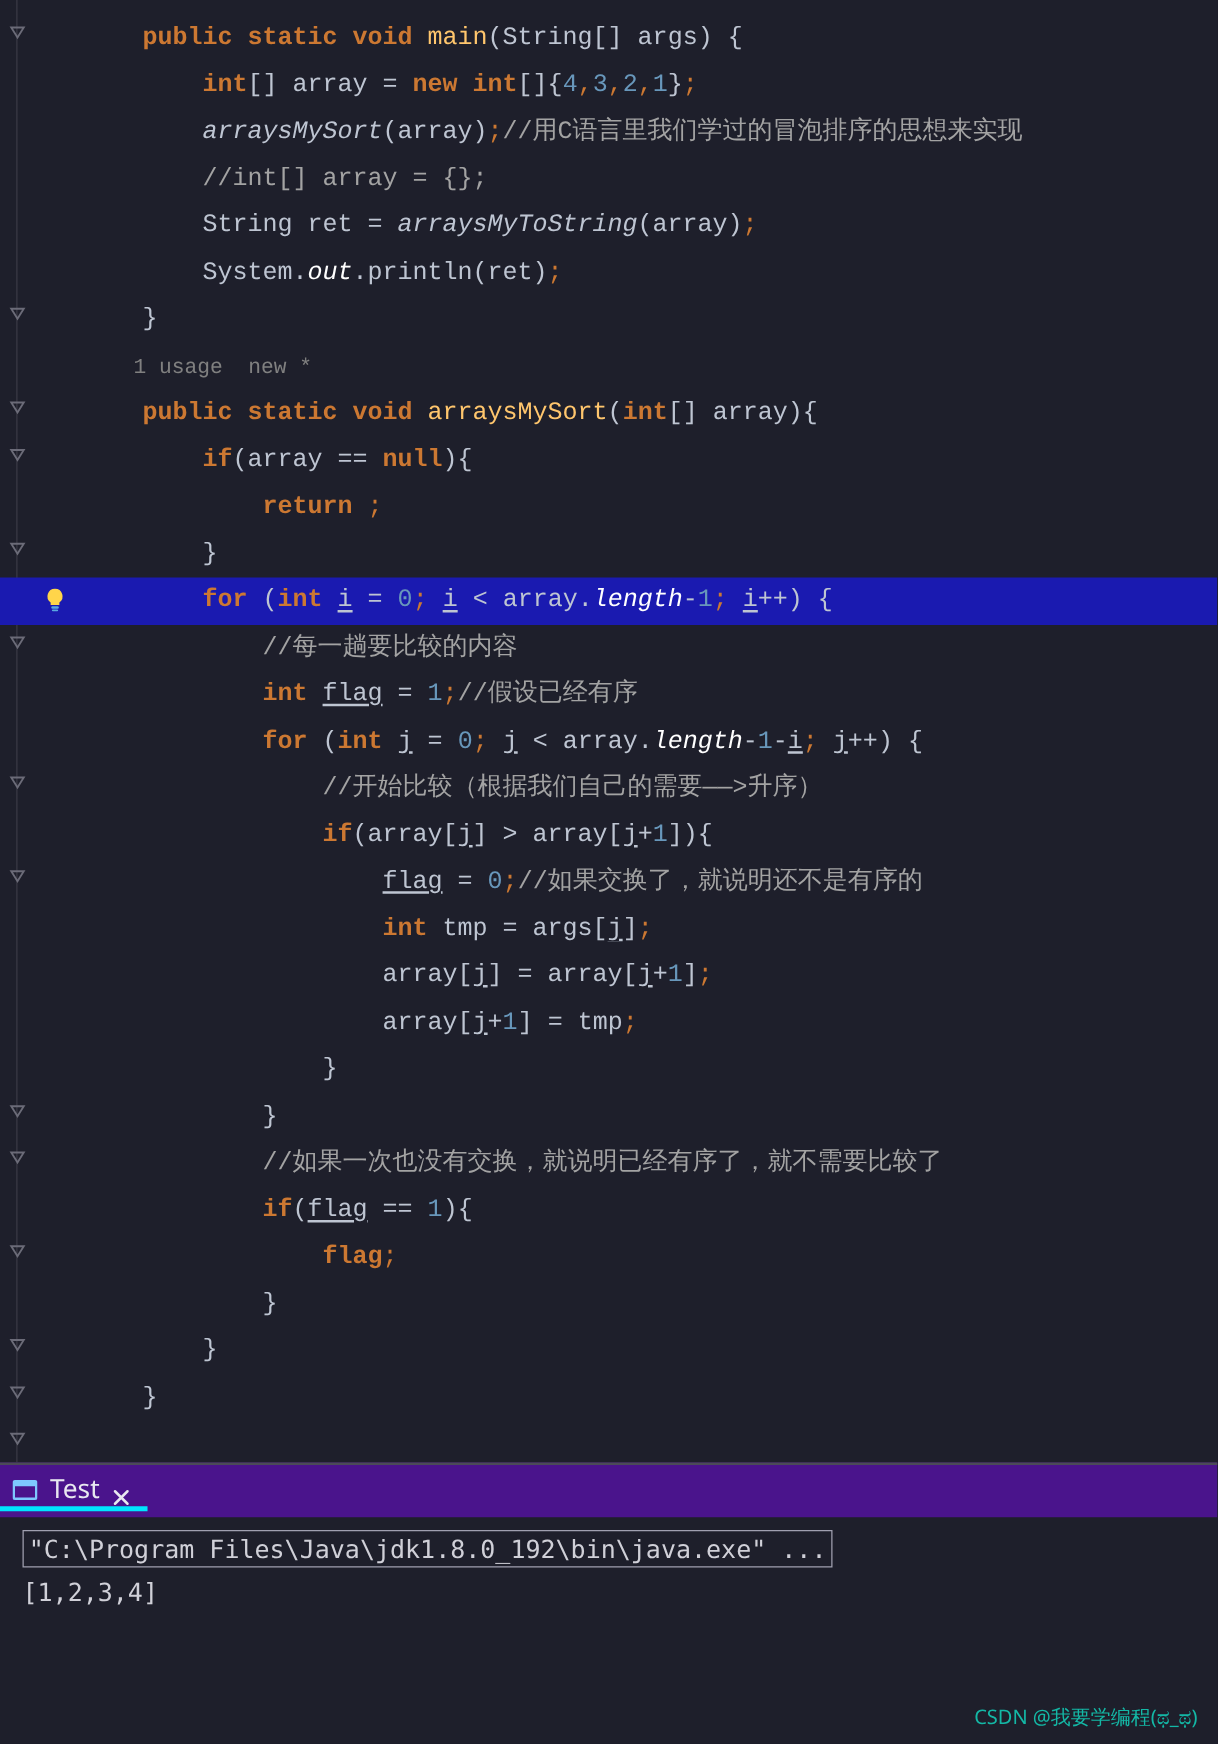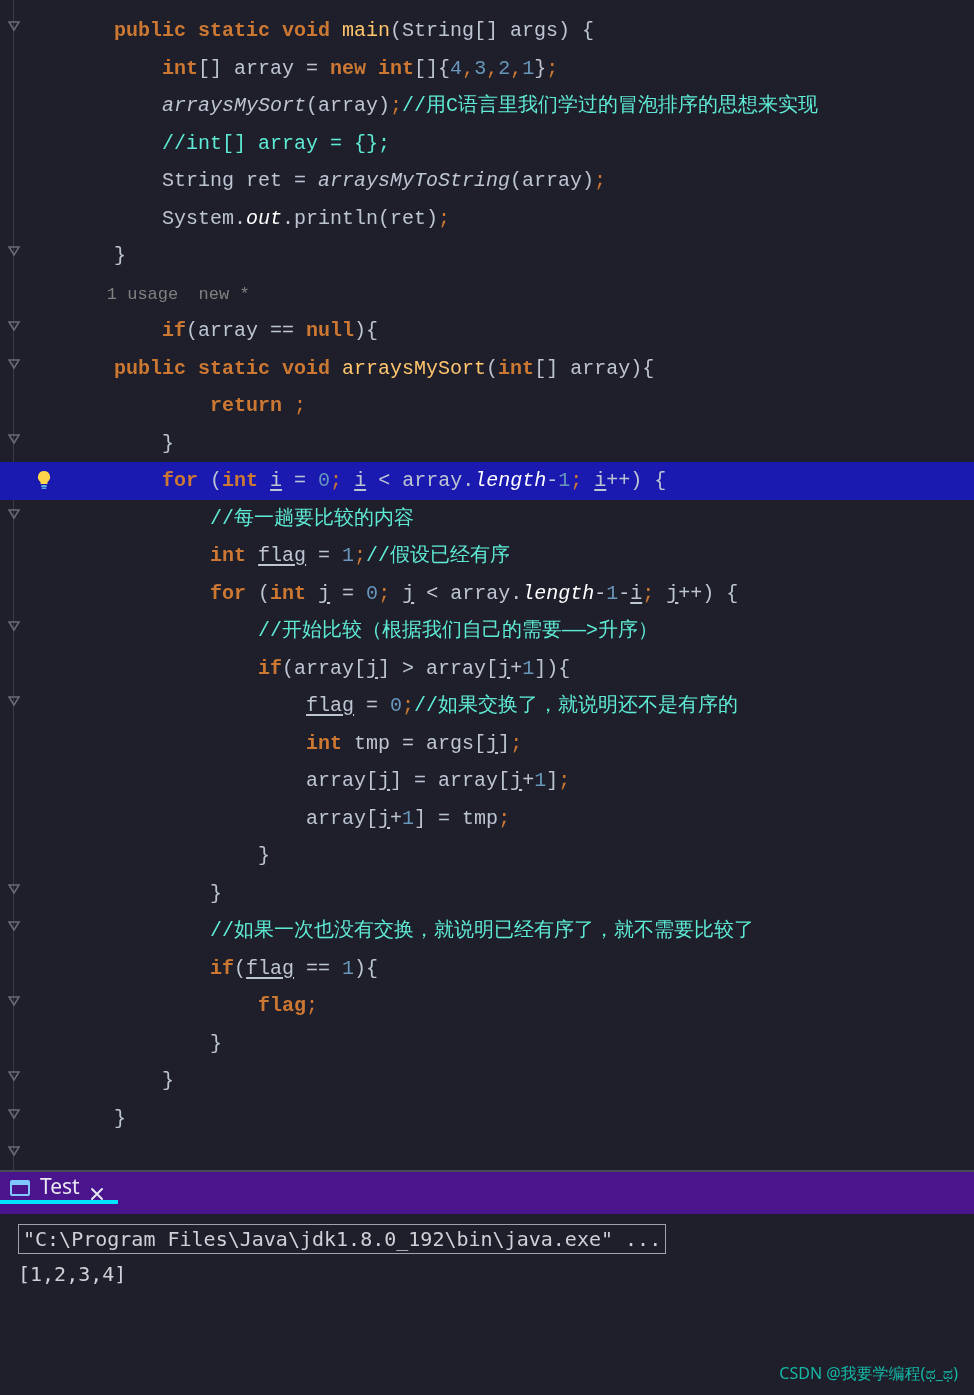--- a/index.html
+++ b/index.html
@@ -59,34 +59,34 @@
     width: 22px; height: 22px;
     z-index: 3;
     transform: translateY(7px);
   }
 
   .kw { color: #cc7832; font-weight: bold; }
   .kw2 { color: #cc7832; }
   .mname { color: #ffc66d; }
   .mcall { font-style: italic; color: #bec5d2; }
   .num { color: #6897bb; }
-  .cmt { color: #5eead4; }
+  .cmt { color: #a3a3a3; }
   .fld { color: #ffffff; font-style: italic; }
   .uvar { text-decoration: underline; text-underline-offset: 3px; }
   .meta { color: #808080; font-size: 17px; }
 
   .tabbar {
     position: absolute;
     left: 0; right: 0;
     top: 1170px;
     height: 44px;
     background: #4a148c;
     border-top: 2px solid #4b4b57;
     display: flex;
-    align-items: flex-start;
+    align-items: center;
   }
   .tab {
     display: flex;
     align-items: center;
     gap: 10px;
     padding: 0 14px 0 10px;
     color: #e8e8f0;
     font-family: system-ui, sans-serif;
     font-size: 21px;
     border-bottom: 4px solid #00e5ff;
@@ -222,22 +222,22 @@
     </div>
   <div class="code-area" id="code-area">
       <div class="line"><span>    </span><span class="kw">public </span><span class="kw">static </span><span class="kw">void </span><span class="mname">main</span><span>(String[] args) {</span></div>
       <div class="line"><span>        </span><span class="kw">int</span><span>[] array = </span><span class="kw">new </span><span class="kw">int</span><span>[]{</span><span class="num">4</span><span class="kw2">,</span><span class="num">3</span><span class="kw2">,</span><span class="num">2</span><span class="kw2">,</span><span class="num">1</span><span>}</span><span class="kw2">;</span></div>
       <div class="line"><span>        </span><span class="mcall">arraysMySort</span><span>(array)</span><span class="kw2">;</span><span class="cmt">//用C语言里我们学过的冒泡排序的思想来实现</span></div>
       <div class="line"><span>        </span><span class="cmt">//int[] array = {};</span></div>
       <div class="line"><span>        </span><span>String ret = </span><span class="mcall">arraysMyToString</span><span>(array)</span><span class="kw2">;</span></div>
       <div class="line"><span>        </span><span>System.</span><span class="fld">out</span><span>.println(ret)</span><span class="kw2">;</span></div>
       <div class="line"><span>    </span><span>}</span></div>
       <div class="line"><span class="meta">    1 usage  new *</span></div>
+      <div class="line"><span>    </span><span class="kw">public </span><span class="kw">static </span><span class="kw">void </span><span class="mname">arraysMySort</span><span>(</span><span class="kw">int</span><span>[] array){</span></div>
       <div class="line"><span>        </span><span class="kw">if</span><span>(array == </span><span class="kw">null</span><span>){</span></div>
-      <div class="line"><span>    </span><span class="kw">public </span><span class="kw">static </span><span class="kw">void </span><span class="mname">arraysMySort</span><span>(</span><span class="kw">int</span><span>[] array){</span></div>
       <div class="line"><span>            </span><span class="kw">return </span><span class="kw2">;</span></div>
       <div class="line"><span>        </span><span>}</span></div>
       <div class="line"><span>        </span><span class="kw">for </span><span>(</span><span class="kw">int </span><span class="uvar">i</span><span> = </span><span class="num">0</span><span class="kw2">; </span><span class="uvar">i</span><span> &lt; array.</span><span class="fld">length</span><span>-</span><span class="num">1</span><span class="kw2">; </span><span class="uvar">i</span><span>++) {</span></div>
       <div class="line"><span>            </span><span class="cmt">//每一趟要比较的内容</span></div>
       <div class="line"><span>            </span><span class="kw">int </span><span class="uvar">flag</span><span> = </span><span class="num">1</span><span class="kw2">;</span><span class="cmt">//假设已经有序</span></div>
       <div class="line"><span>            </span><span class="kw">for </span><span>(</span><span class="kw">int </span><span class="uvar">j</span><span> = </span><span class="num">0</span><span class="kw2">; </span><span class="uvar">j</span><span> &lt; array.</span><span class="fld">length</span><span>-</span><span class="num">1</span><span>-</span><span class="uvar">i</span><span class="kw2">; </span><span class="uvar">j</span><span>++) {</span></div>
       <div class="line"><span>                </span><span class="cmt">//开始比较（根据我们自己的需要——&gt;升序）</span></div>
       <div class="line"><span>                </span><span class="kw">if</span><span>(array[</span><span class="uvar">j</span><span>] &gt; array[</span><span class="uvar">j</span><span>+</span><span class="num">1</span><span>]){</span></div>
       <div class="line"><span>                    </span><span class="uvar">flag</span><span> = </span><span class="num">0</span><span class="kw2">;</span><span class="cmt">//如果交换了，就说明还不是有序的</span></div>
       <div class="line"><span>                    </span><span class="kw">int </span><span>tmp = args[</span><span class="uvar">j</span><span>]</span><span class="kw2">;</span></div>

